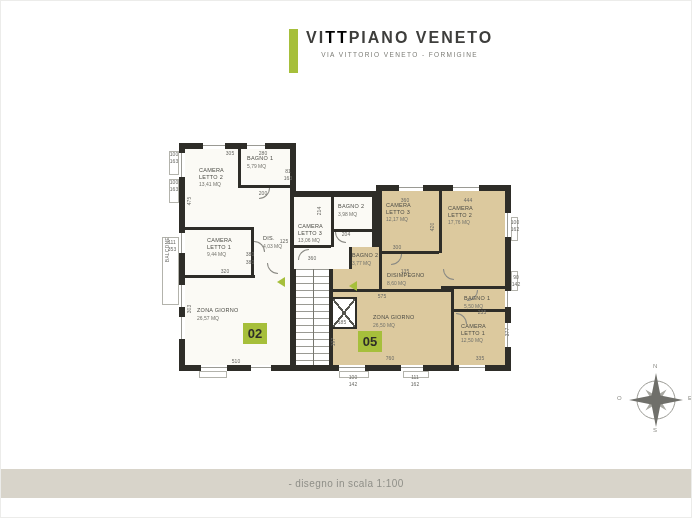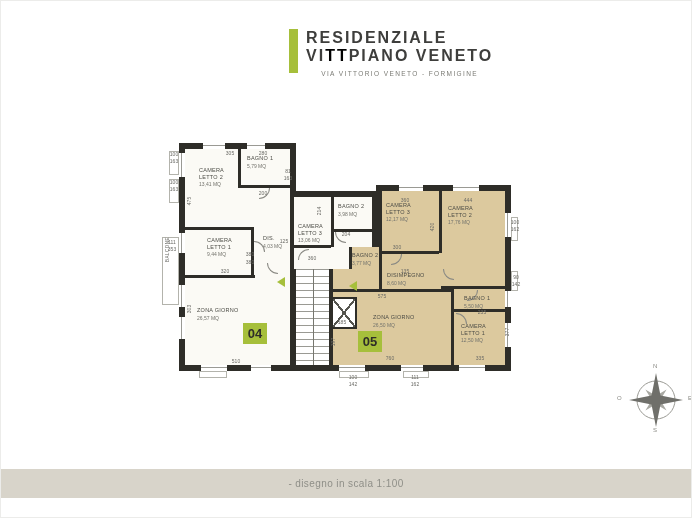--- a/index.html
+++ b/index.html
@@ -55,21 +55,20 @@
   .footer-sub{font-size:10px;letter-spacing:.4px;color:#8f8f88;}
 </style>
 </head>
 <body>
 
 <div class="page">
 
   <div class="logo">
     <div class="logo-bar"></div>
     <div>
-      <div class="brand1">RESIDENZIALE</div>
       <div class="brand2"><span>VI</span><span class="brand-accent">TT</span><span>PIANO VENETO</span></div>
       <div class="addr">VIA VITTORIO VENETO - FORMIGINE</div>
     </div>
   </div>
 
   <div class="abs">
 
     <div class="wall" style="left:178px;top:142px;width:117px;height:228px"></div>
     <div class="wall" style="left:293px;top:190px;width:84px;height:180px"></div>
     <div class="wall" style="left:375px;top:184px;width:135px;height:186px"></div>
@@ -194,21 +193,21 @@
       </div>
     <div class="room" style="left:460px;top:322px;width:28px">
         <div class="rname">CAMERA LETTO 1</div>
         <div class="rarea">12,50 mq</div>
       </div>
     <div class="room" style="left:372px;top:313px;width:50px">
         <div class="rname">ZONA GIORNO</div>
         <div class="rarea">26,50 mq</div>
       </div>
 
-    <div class="badge" style="left:242px;top:322px">04</div>
+    <div class="badge" style="left:242px;top:322px">02</div>
     <div class="badge" style="left:357px;top:330px">05</div>
 
     <span class="dim" style="left:229px;top:152px">305</span>
     <span class="dim" style="left:262px;top:152px">280</span>
     <span class="dim" style="left:173px;top:153px">100</span>
     <span class="dim" style="left:173px;top:160px">163</span>
     <span class="dim" style="left:173px;top:181px">100</span>
     <span class="dim" style="left:173px;top:188px">163</span>
     <span class="dim" style="left:287px;top:170px">81</span>
     <span class="dim" style="left:287px;top:177px">163</span>

